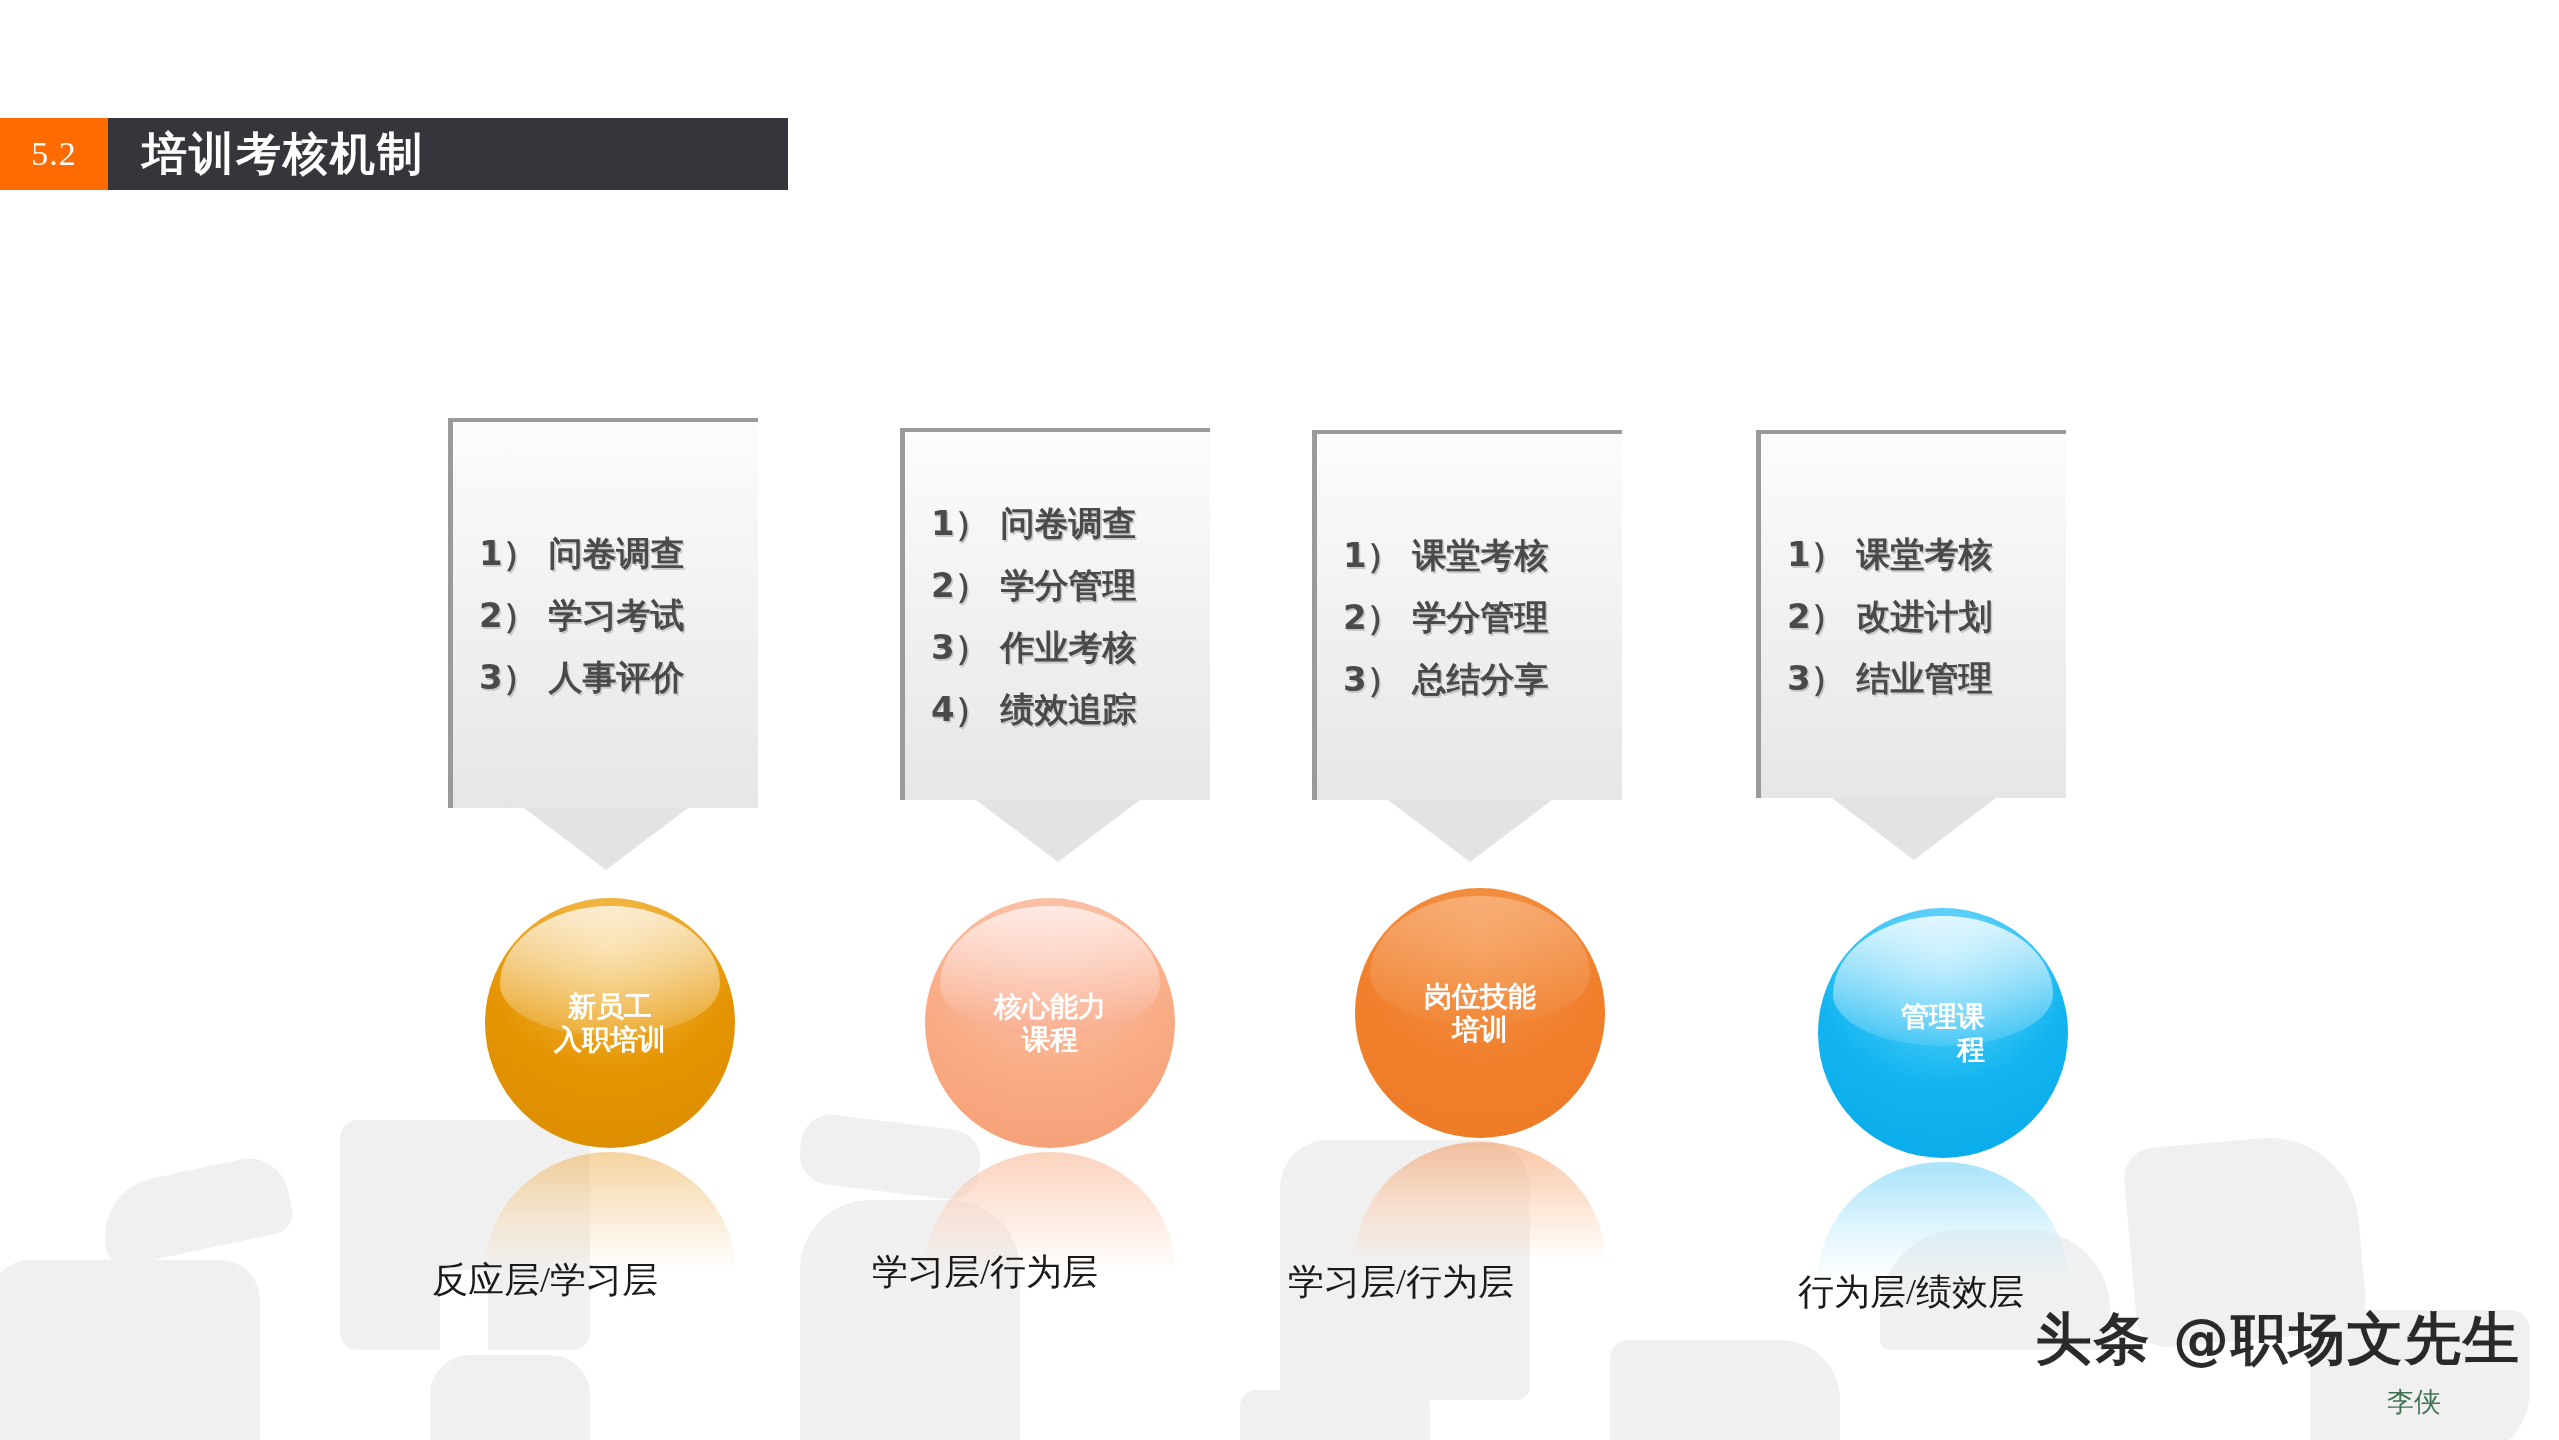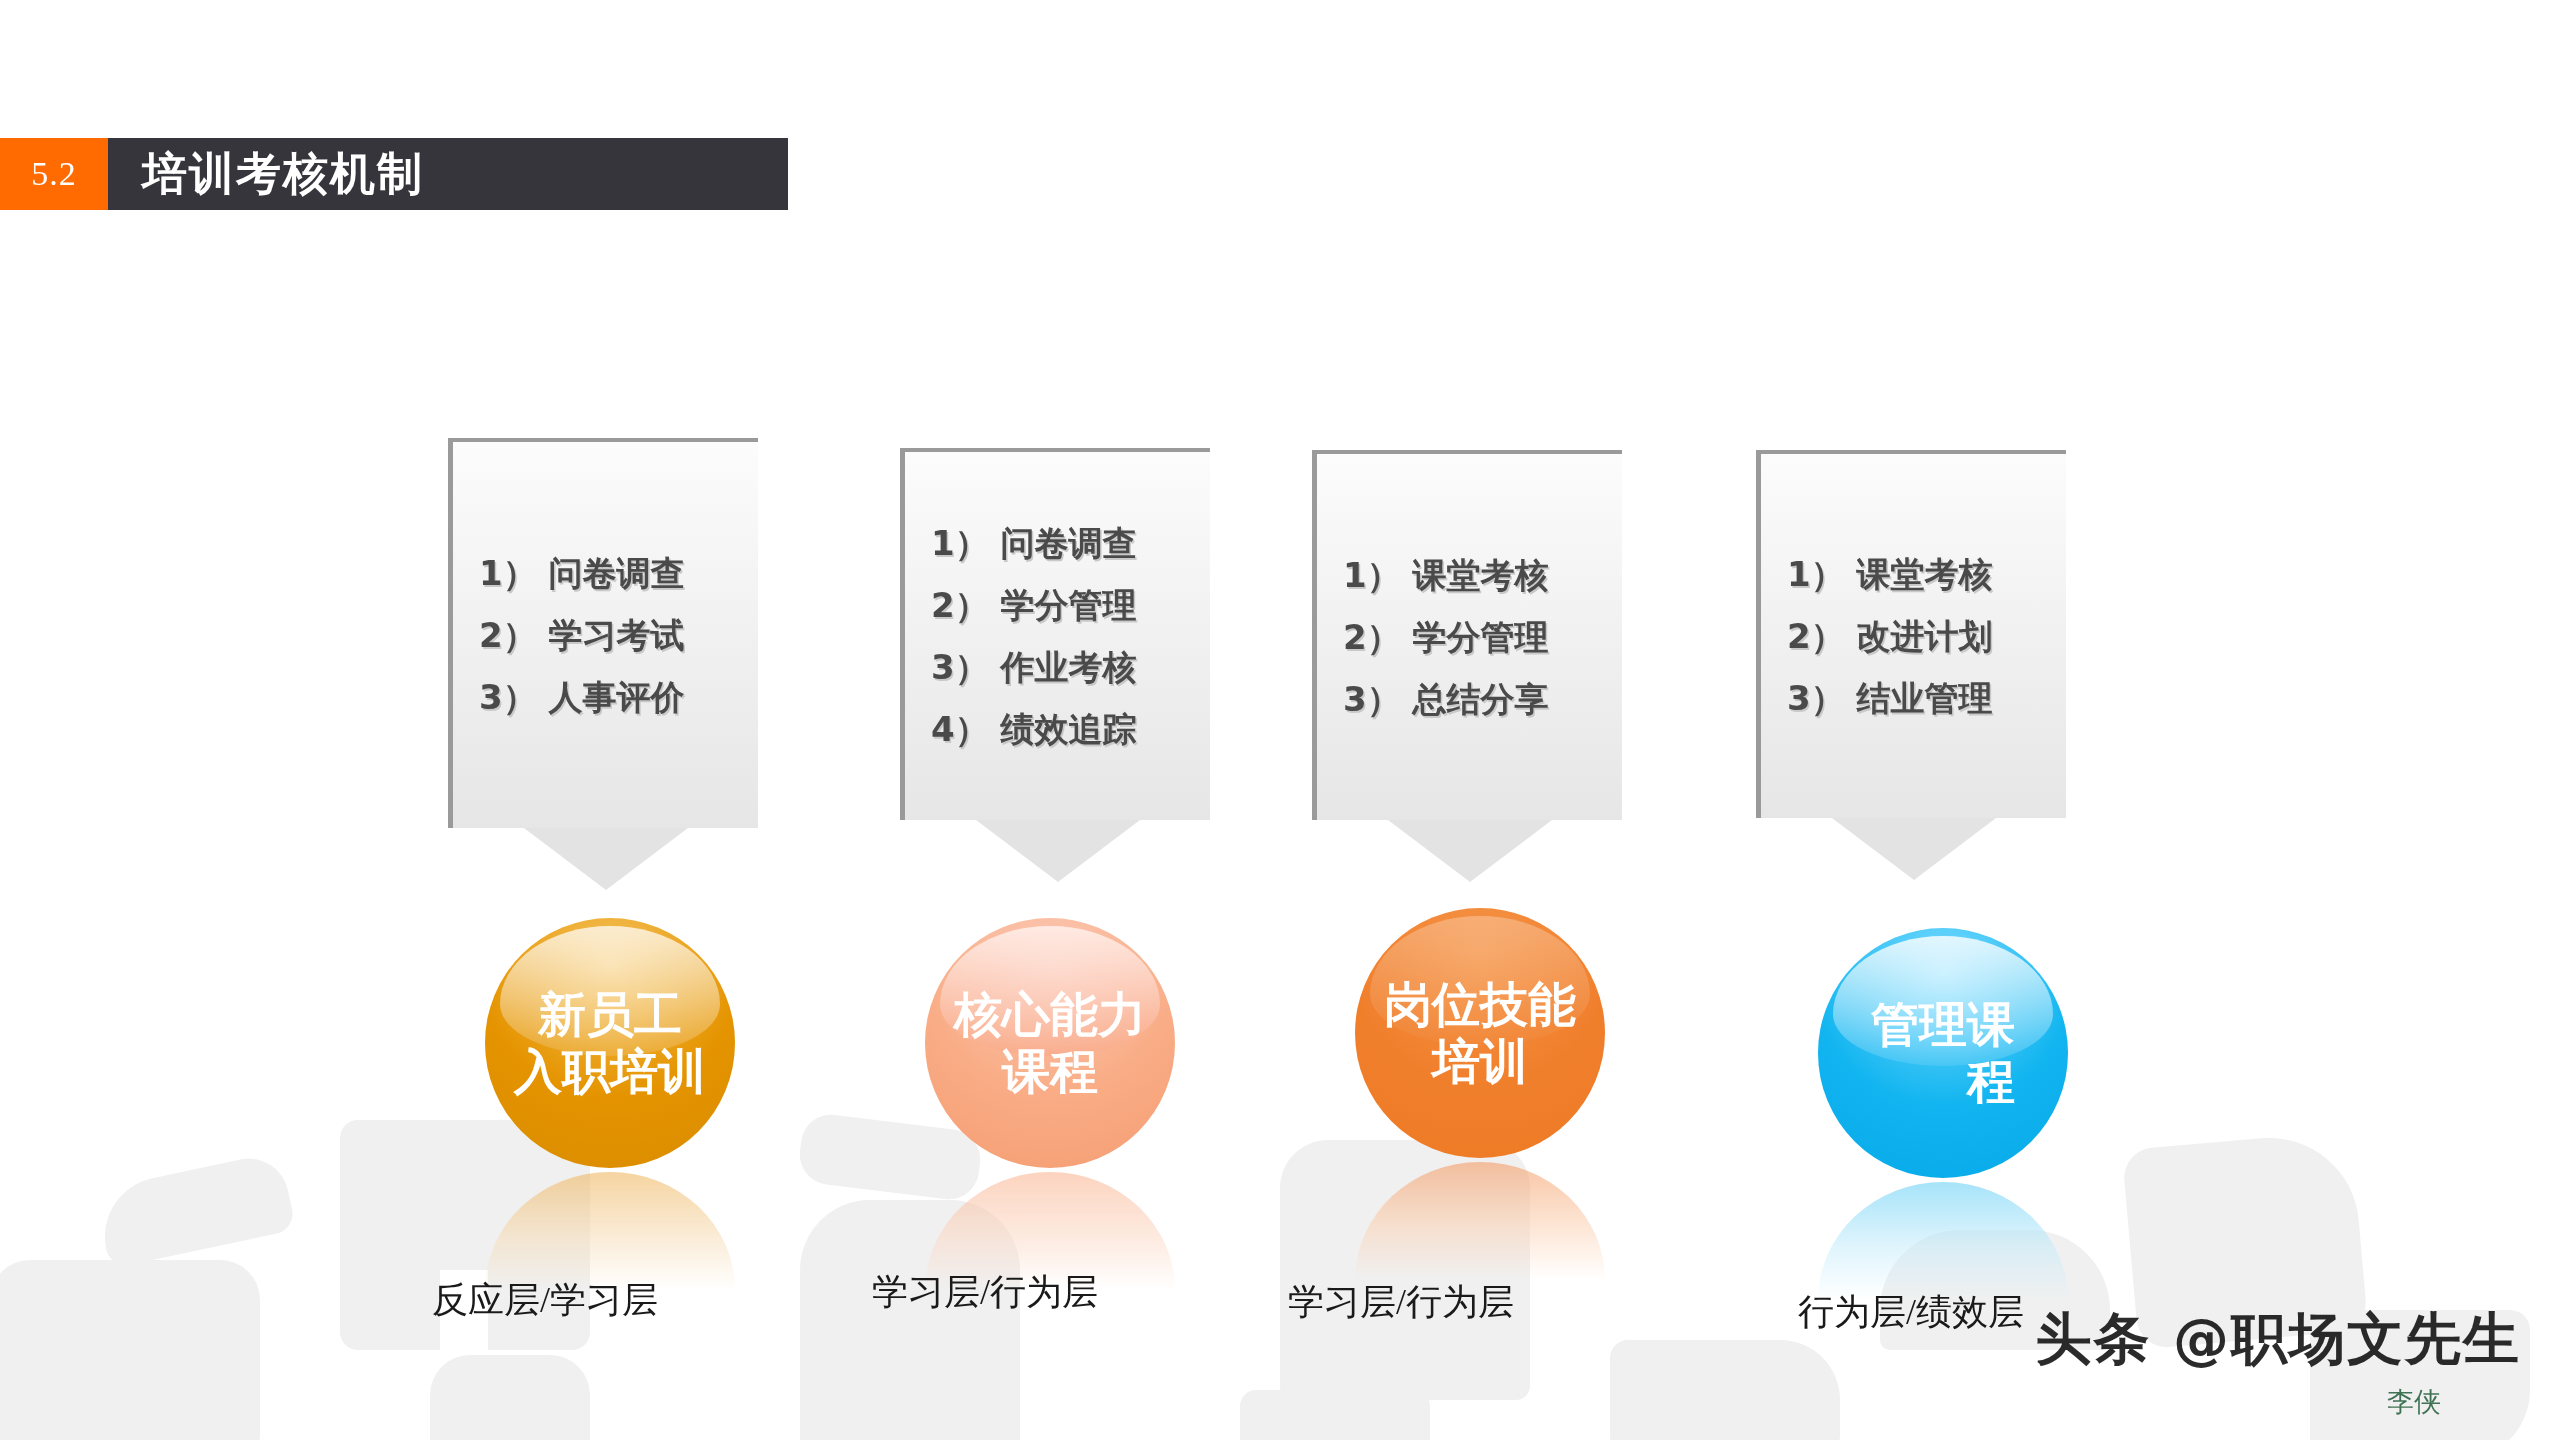--- a/index.html
+++ b/index.html
@@ -4,21 +4,21 @@
 <title>培训考核机制</title>
 <style>
   html,body{margin:0;padding:0;}
   body{
     width:2559px;height:1440px;
     background:#ffffff;
     font-family:"Liberation Sans","DejaVu Sans",sans-serif;
     overflow:hidden;
     position:relative;
   }
-  .slide{position:absolute;inset:0;overflow:hidden;margin-top:20px;}
+  .slide{position:absolute;inset:0;overflow:hidden;}
 
   
   .bg-wm{position:absolute;left:0;bottom:0;width:2559px;height:330px;opacity:1;pointer-events:none;}
   .wm-shape{position:absolute;background:#f0f0f0;}
 
   
   .header{position:absolute;left:0;top:118px;height:72px;display:flex;align-items:stretch;}
   .hdr-num{
     width:108px;background:#ff6b00;color:#ffffff;
     display:flex;align-items:center;justify-content:center;
@@ -59,21 +59,21 @@
     font-family:"DejaVu Sans","Liberation Sans",sans-serif;
   }
 
   
   .circle-wrap{position:absolute;width:250px;}
   .circle{
     position:relative;
     width:250px;height:250px;border-radius:50%;
     display:flex;align-items:center;justify-content:center;
     text-align:center;
-    color:#ffffff;font-weight:bold;font-size:48px;line-height:1.18;
+    color:#ffffff;font-weight:bold;font-size:28px;line-height:1.18;
     font-family:"DejaVu Sans","Liberation Sans",sans-serif;
     overflow:hidden;
   }
   .circle .glossy{
     position:absolute;left:6%;top:3%;width:88%;height:52%;
     border-radius:50% 50% 50% 50%/60% 60% 40% 40%;
     background:linear-gradient(to bottom,rgba(255,255,255,.75),rgba(255,255,255,.12));
     pointer-events:none;
   }
   .circle .lbl{position:relative;z-index:2;padding:0 12px;}

